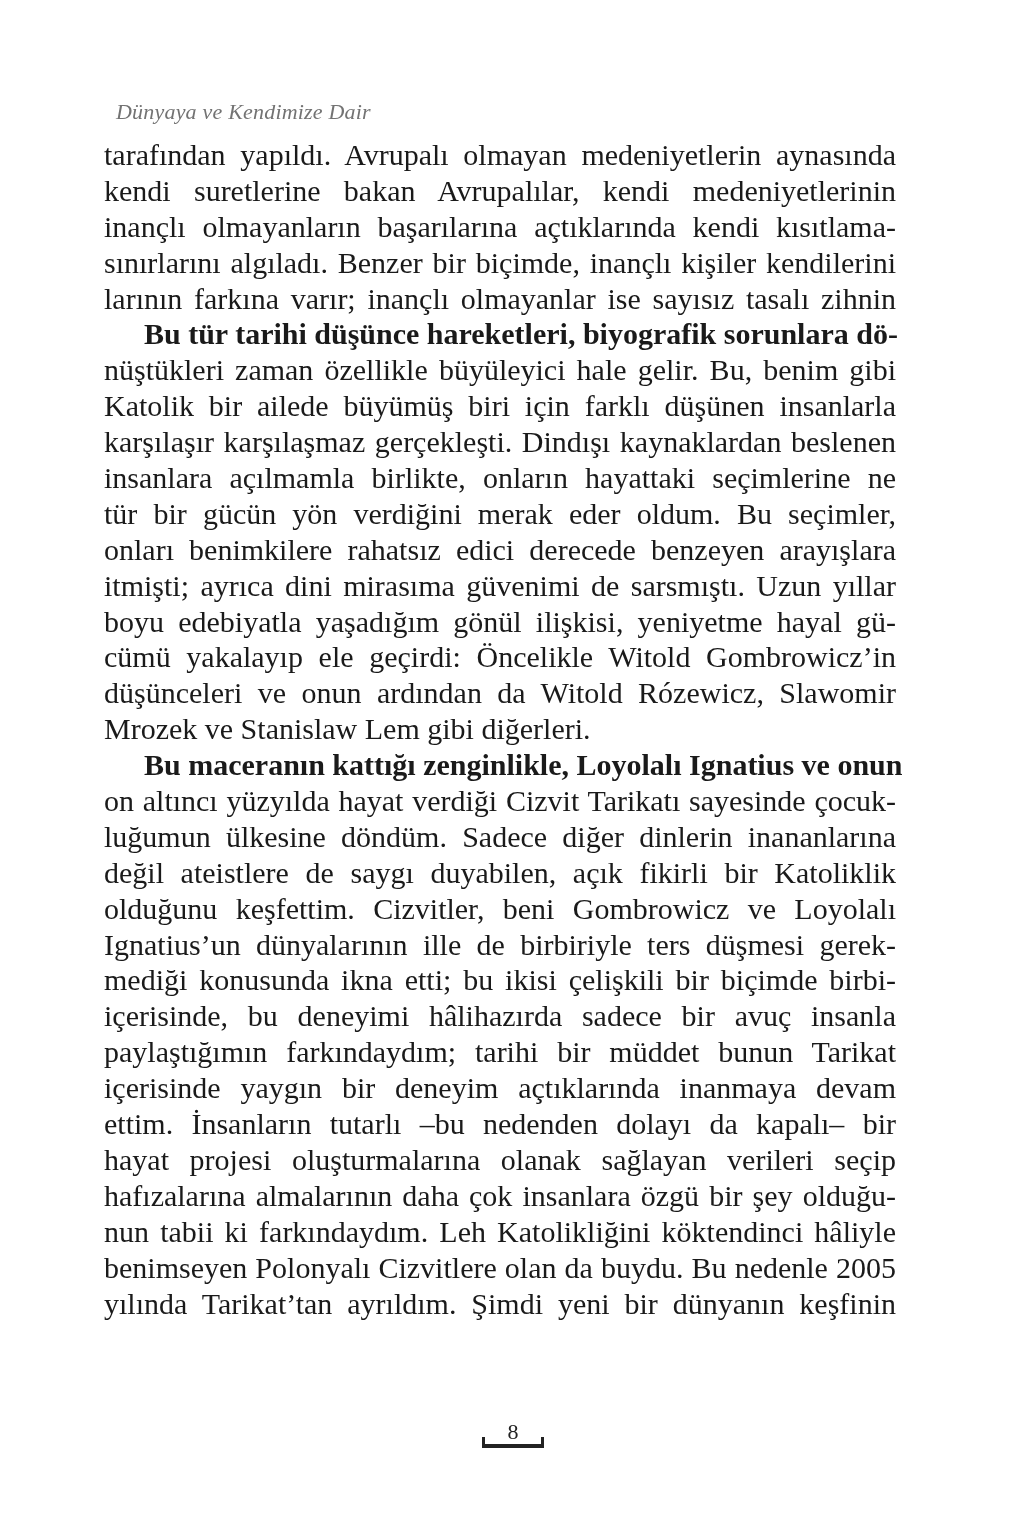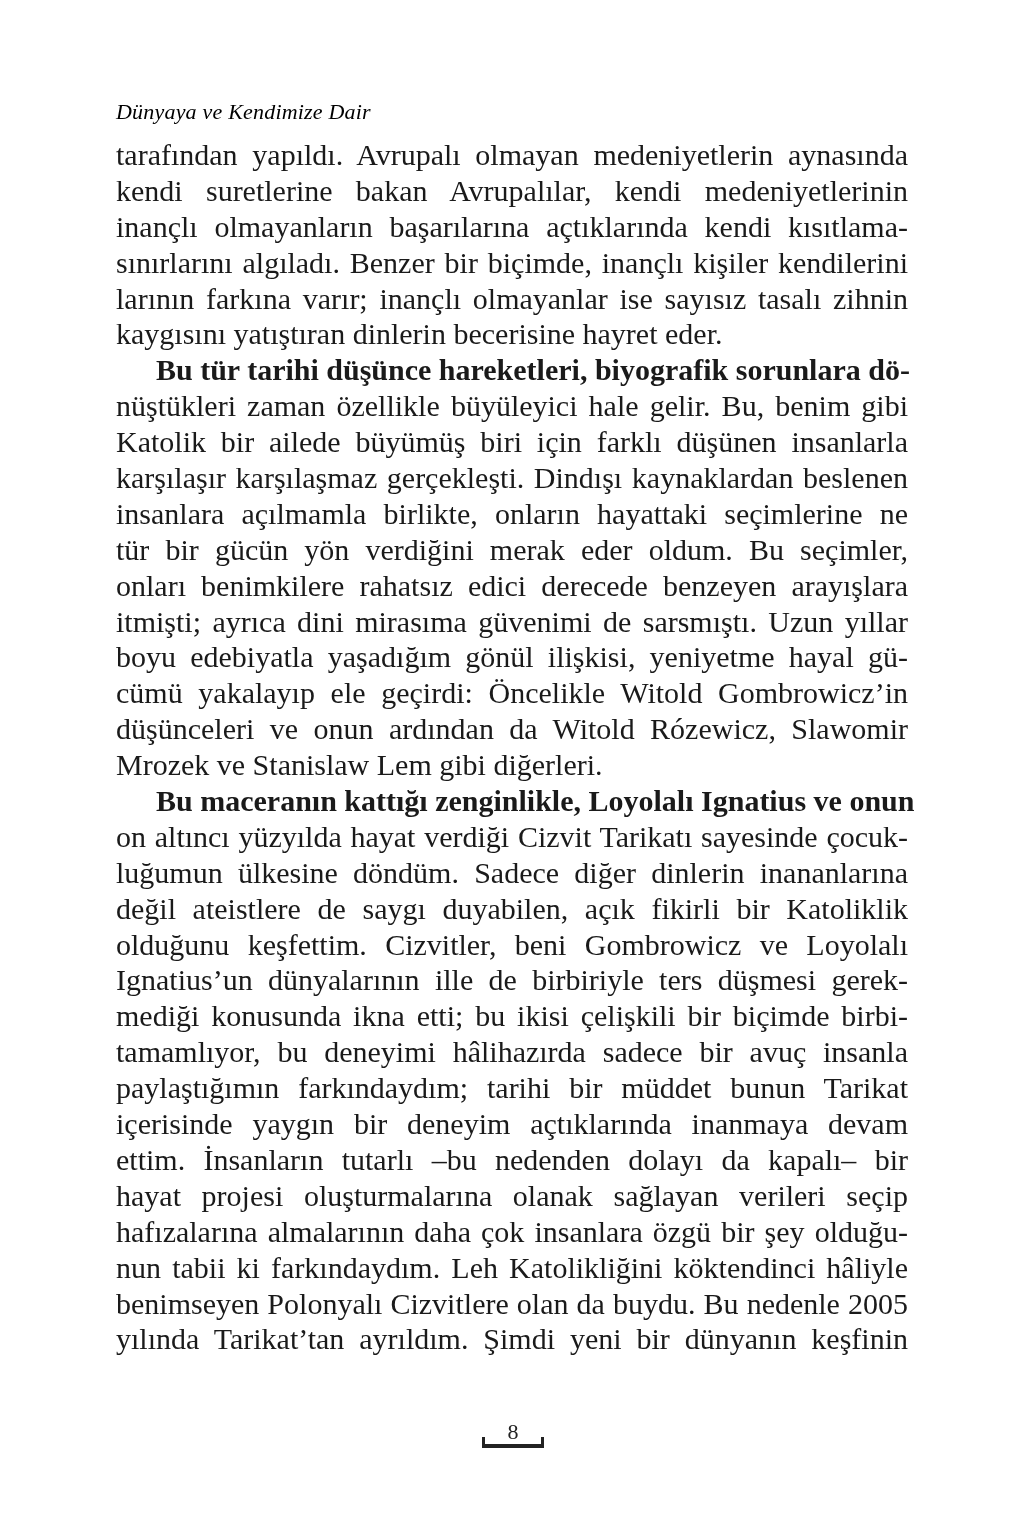--- a/index.html
+++ b/index.html
@@ -15,26 +15,26 @@
       color: #1a1a1a;
     }
     .running-head {
       position: absolute;
       left: 116px;
       top: 97px;
       font-family: "Liberation Serif", "DejaVu Serif", serif;
       font-style: italic;
       font-size: 22px;
       line-height: 30px;
-      color: #000000;
+      color: #737373;
       letter-spacing: 0.2px;
     }
     .text-block {
       position: absolute;
-      left: 116px;
+      left: 104px;
       top: 137px;
       width: 792px;
       font-family: "Liberation Serif", "DejaVu Serif", serif;
       font-size: 30px;
       line-height: 35.9px;
     }
     .line {
       display: block;
       white-space: nowrap;
       text-align: justify;
@@ -86,41 +86,40 @@
 <body>
 
 <div class="running-head">Dünyaya ve Kendimize Dair</div>
 
 <div class="text-block" id="text-block">
     <span class="line">tarafından yapıldı. Avrupalı olmayan medeniyetlerin aynasında</span>
     <span class="line">kendi suretlerine bakan Avrupalılar, kendi medeniyetlerinin</span>
     <span class="line">inançlı olmayanların başarılarına açtıklarında kendi kısıtlama-</span>
     <span class="line">sınırlarını algıladı. Benzer bir biçimde, inançlı kişiler kendilerini</span>
     <span class="line">larının farkına varır; inançlı olmayanlar ise sayısız tasalı zihnin</span>
-    <span class="line last">kaygısını yatıştıran dinlerin becerisine hayret eder.</span>
     <span class="line indent">Bu tür tarihi düşünce hareketleri, biyografik sorunlara dö-</span>
     <span class="line">nüştükleri zaman özellikle büyüleyici hale gelir. Bu, benim gibi</span>
     <span class="line">Katolik bir ailede büyümüş biri için farklı düşünen insanlarla</span>
     <span class="line">karşılaşır karşılaşmaz gerçekleşti. Dindışı kaynaklardan beslenen</span>
     <span class="line">insanlara açılmamla birlikte, onların hayattaki seçimlerine ne</span>
     <span class="line">tür bir gücün yön verdiğini merak eder oldum. Bu seçimler,</span>
     <span class="line">onları benimkilere rahatsız edici derecede benzeyen arayışlara</span>
     <span class="line">itmişti; ayrıca dini mirasıma güvenimi de sarsmıştı. Uzun yıllar</span>
     <span class="line">boyu edebiyatla yaşadığım gönül ilişkisi, yeniyetme hayal gü-</span>
     <span class="line">cümü yakalayıp ele geçirdi: Öncelikle Witold Gombrowicz’in</span>
     <span class="line">düşünceleri ve onun ardından da Witold Rózewicz, Slawomir</span>
     <span class="line last">Mrozek ve Stanislaw Lem gibi diğerleri.</span>
     <span class="line indent">Bu maceranın kattığı zenginlikle, Loyolalı Ignatius ve onun</span>
     <span class="line">on altıncı yüzyılda hayat verdiği Cizvit Tarikatı sayesinde çocuk-</span>
     <span class="line">luğumun ülkesine döndüm. Sadece diğer dinlerin inananlarına</span>
     <span class="line">değil ateistlere de saygı duyabilen, açık fikirli bir Katoliklik</span>
     <span class="line">olduğunu keşfettim. Cizvitler, beni Gombrowicz ve Loyolalı</span>
     <span class="line">Ignatius’un dünyalarının ille de birbiriyle ters düşmesi gerek-</span>
     <span class="line">mediği konusunda ikna etti; bu ikisi çelişkili bir biçimde birbi-</span>
-    <span class="line">tamamlıyor, bu deneyimi hâlihazırda sadece bir avuç insanla</span>
+    <span class="line">içerisinde, bu deneyimi hâlihazırda sadece bir avuç insanla</span>
     <span class="line">paylaştığımın farkındaydım; tarihi bir müddet bunun Tarikat</span>
     <span class="line">içerisinde yaygın bir deneyim açtıklarında inanmaya devam</span>
     <span class="line">ettim. İnsanların tutarlı –bu nedenden dolayı da kapalı– bir</span>
     <span class="line">hayat projesi oluşturmalarına olanak sağlayan verileri seçip</span>
     <span class="line">hafızalarına almalarının daha çok insanlara özgü bir şey olduğu-</span>
     <span class="line">nun tabii ki farkındaydım. Leh Katolikliğini köktendinci hâliyle</span>
     <span class="line">benimseyen Polonyalı Cizvitlere olan da buydu. Bu nedenle 2005</span>
     <span class="line">yılında Tarikat’tan ayrıldım. Şimdi yeni bir dünyanın keşfinin</span>
   </div>
 

